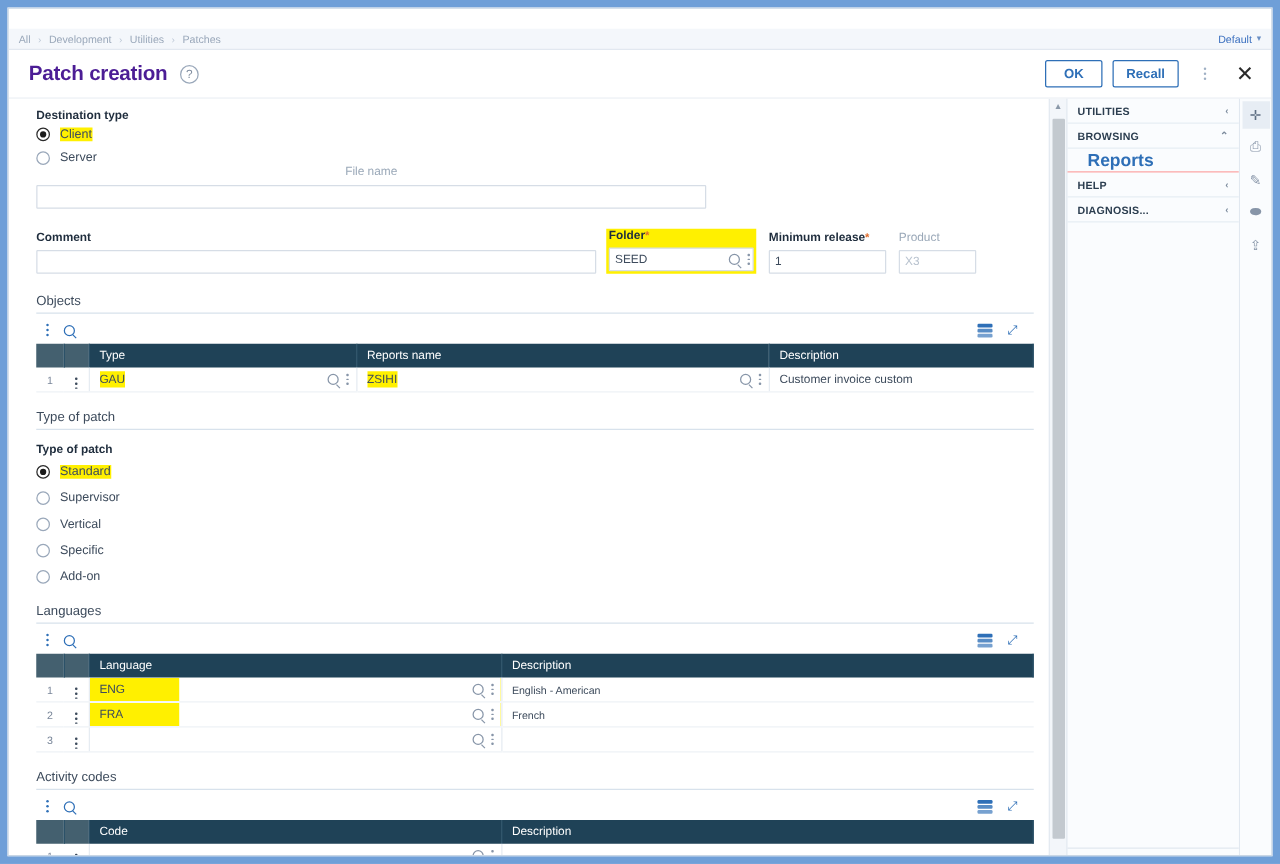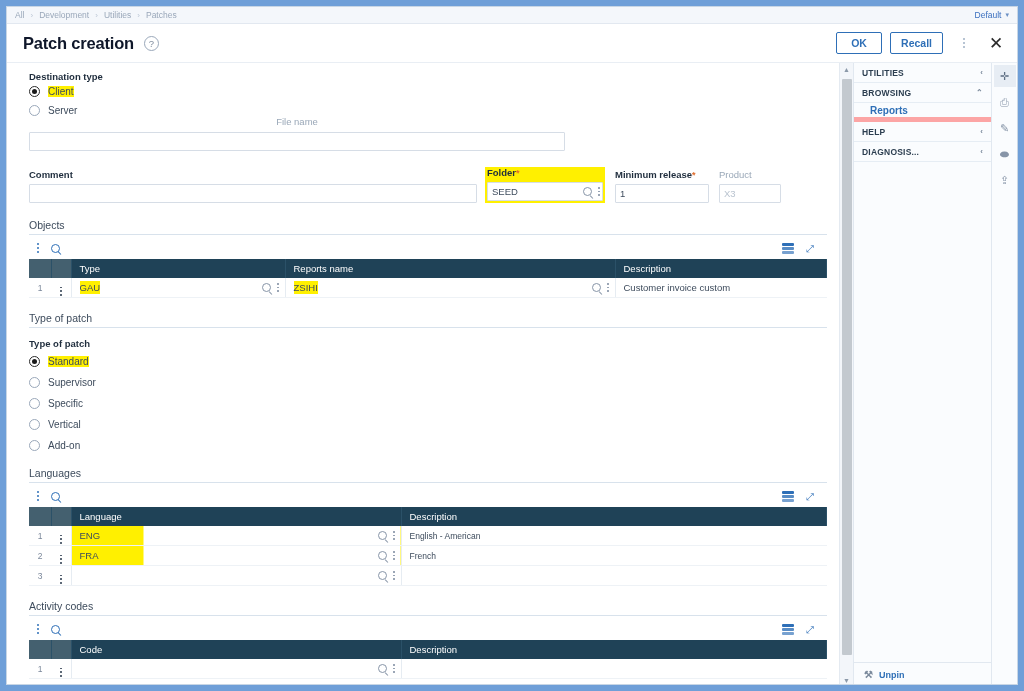--- a/index.html
+++ b/index.html
@@ -22,40 +22,41 @@
   
   .crumbbar {
     height: 17px;
     background: #f4f7fb;
     border-bottom: 1px solid #e2e8f0;
     display: flex;
     align-items: center;
     padding: 0 8px;
     font-size: 8.5px;
     color: #9aa8ba;
+    margin-top: 16px;
   }
   .crumbbar .crumb { cursor: default; white-space: nowrap; }
   .crumbbar .sep { margin: 0 6px; color: #bcc7d6; font-size: 8px; }
   .crumbbar .spacer { flex: 1; }
   .crumbbar .profile { color: #3a6fbf; font-size: 8.5px; margin-right: 4px; }
   .crumbbar .caret { color: #6a8fc4; font-size: 7px; }
 
   
   .titlebar {
     height: 39px;
     background: #fff;
     display: flex;
     align-items: center;
     padding: 0 10px 0 16px;
     border-bottom: 1px solid #e9eef4;
   }
   .title {
     font-size: 16.5px;
     font-weight: bold;
-    color: #0f172a;
+    color: #4c1d95;
     letter-spacing: -0.2px;
   }
   .help-icon {
     width: 15px; height: 15px;
     border: 1.3px solid #9aa8ba;
     border-radius: 50%;
     color: #7f8c9e;
     font-size: 9.5px;
     display: flex; align-items: center; justify-content: center;
     margin-left: 10px;
@@ -243,24 +244,24 @@
     letter-spacing: 0.2px;
     border-bottom: 1px solid #e6edf4;
     cursor: pointer;
   }
   .rp-item .spacer { flex: 1; }
   .rp-item .chev { color: #7b8a9c; font-size: 8px; }
   .rp-sub {
     height: 19px;
     display: flex; align-items: center;
     padding: 0 8px 0 16px;
-    font-size: 10px;
+    font-size: 14px;
     color: #2e6fb7;
     font-weight: bold;
-    border-bottom: 5px solid #fca5a5;
+    border-bottom: 1px solid #fca5a5;
     cursor: pointer;
   }
   .rp-fill { flex: 1; border-bottom: none; }
   .rp-unpin {
     height: 24px;
     display: flex; align-items: center; gap: 6px;
     padding: 0 10px;
     font-size: 9px; color: #2e6fb7; font-weight: bold;
     border-top: 1px solid #e1e8f0;
     cursor: pointer;
@@ -460,25 +461,25 @@
           <div class="radio-row">
             <span class="radio checked"></span>
             <span class="radio-label hl">Standard</span>
           </div>
           <div class="radio-row">
             <span class="radio"></span>
             <span class="radio-label">Supervisor</span>
           </div>
           <div class="radio-row">
             <span class="radio"></span>
-            <span class="radio-label">Specific</span>
+            <span class="radio-label">Vertical</span>
           </div>
           <div class="radio-row">
             <span class="radio"></span>
-            <span class="radio-label">Vertical</span>
+            <span class="radio-label">Specific</span>
           </div>
           <div class="radio-row" style="margin-bottom:0;">
             <span class="radio"></span>
             <span class="radio-label">Add-on</span>
           </div>
         </div>
 
         <div class="section-head thin" style="margin-bottom:2px;">Languages</div>
         <div class="grid-block">
           <div class="grid-toolbar">

